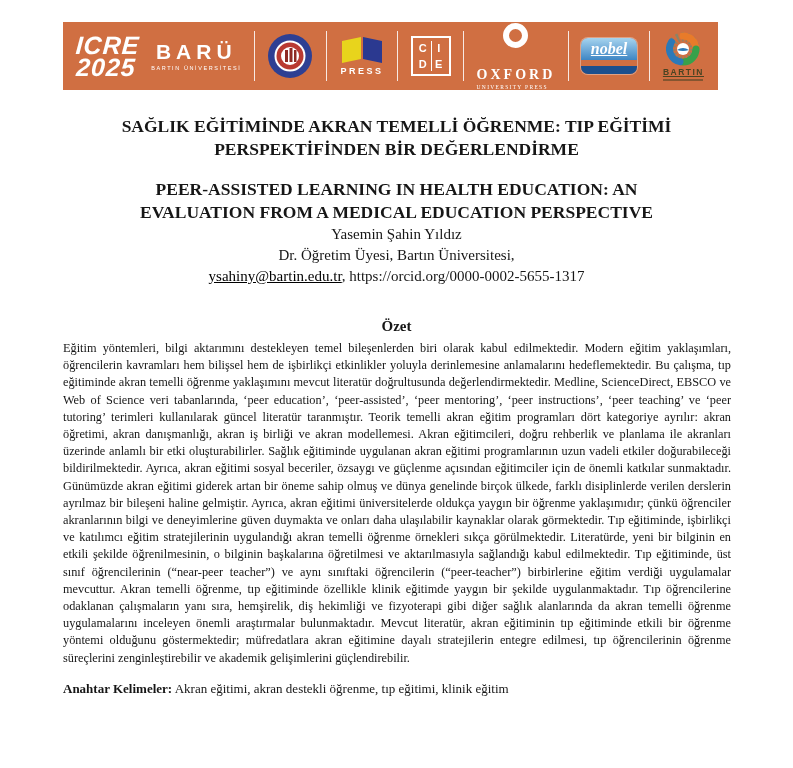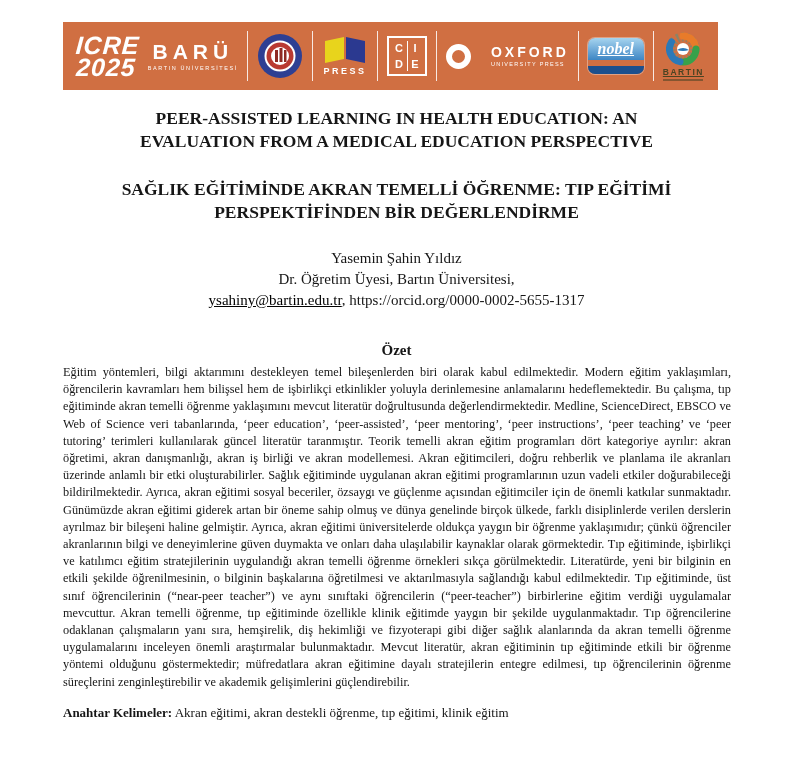--- a/index.html
+++ b/index.html
@@ -16,38 +16,38 @@
         text-align:center;transform:skewX(-4deg);}
   .baru-name{font-weight:bold;font-size:21px;letter-spacing:5px;line-height:20px;}
   .baru-sub{font-size:5.5px;letter-spacing:1.6px;margin-top:3px;}
   .ulead-label{font-weight:bold;font-size:9px;letter-spacing:2.5px;margin-top:2px;}
   .cide-box{box-sizing:border-box;width:40px;height:40px;border:2px solid #fff;
             display:grid;grid-template-columns:1fr 1fr;grid-template-rows:1fr 1fr;
             align-items:center;justify-items:center;position:relative;padding:2px;}
   .cide-box::before{content:"";position:absolute;left:50%;top:3px;bottom:3px;width:1.5px;background:#fff;}
   .cide-letter{font-weight:bold;font-size:11px;line-height:11px;color:#fff;
                font-family:"Liberation Sans",sans-serif;}
-  .oxford{flex-direction:row;gap:20px;}
+  .oxford{flex-direction:column;gap:20px;font-family:Liberation Serif, serif;}
   .oxford-ring{width:13px;height:13px;border:6px solid #fff;border-radius:50%;}
   .oxford-name{font-weight:bold;font-size:14px;letter-spacing:3px;line-height:14px;}
   .oxford-sub{font-size:5.5px;letter-spacing:1.3px;margin-top:2px;}
   .nobel-box{width:56px;height:36px;border-radius:7px;overflow:hidden;display:flex;
              flex-direction:column;box-shadow:0 0 0 1px rgba(255,255,255,.35);gap:6px;}
   .nobel-top{flex:1;background:linear-gradient(#a6d4ef,#3e86c4);display:flex;
              align-items:center;justify-content:center;}
   .nobel-word{font-family:"Liberation Serif",serif;font-style:italic;font-weight:bold;
               font-size:16px;color:#fff;text-decoration:underline;line-height:16px;}
   .nobel-strip{height:8px;background:#1c4f8d;}
   .bartin-label{font-weight:bold;font-size:8.5px;letter-spacing:1.5px;color:#4a4423;margin-top:1px;text-decoration:underline;}
   .bartin-sub{width:40px;height:2px;background:rgba(70,64,35,.55);margin-top:2px;}
   
   .title{margin-top:17px;text-align:center;font-weight:bold;font-size:17.5px;line-height:23px;}
   .title.turkish{margin-top:25px;}
   .title span{display:block;}
-  .author{margin-top:24px;text-align:center;font-size:15px;line-height:21px;}
+  .author{margin-top:0;text-align:center;font-size:15px;line-height:21px;}
   .author div{display:block;}
   .email-link{color:#000000;text-decoration:underline;cursor:pointer;}
   .ozet-heading{margin-top:30px;text-align:center;font-weight:bold;font-size:15px;line-height:18px;}
   .abstract{margin:5px 62px 0 63px;text-align:justify;font-size:12.3px;line-height:17.2px;}
   .keywords{margin:13px 62px 0 63px;font-size:13px;line-height:17px;}
   .keywords .kw-label{font-weight:bold;}
 </style>
 </head>
 <body>
 
@@ -131,28 +131,28 @@
         <path d="M30 17 A13 13 0 0 1 17 30" fill="none" stroke="#38a14a" stroke-width="7" stroke-linecap="round"></path>
         <path d="M14 29.6 A13 13 0 0 1 5.5 10" fill="none" stroke="#2c79b8" stroke-width="7" stroke-linecap="round"></path>
         <circle cx="17" cy="17" r="6" fill="#ffffff"></circle>
         <path d="M11 18 Q17 14 23 18 Q17 20 11 18" fill="#2c79b8"></path>
       </svg>
       <span class="bartin-label">BARTIN</span>
       <span class="bartin-sub"></span>
     </div>
   </div>
 
+  <div class="title turkish">
+    <span>SAĞLIK EĞİTİMİNDE AKRAN TEMELLİ ÖĞRENME: TIP EĞİTİMİ</span>
+    <span>PERSPEKTİFİNDEN BİR DEĞERLENDİRME</span>
+  </div>
+
   <div class="title">
     <span>PEER-ASSISTED LEARNING IN HEALTH EDUCATION: AN</span>
     <span>EVALUATION FROM A MEDICAL EDUCATION PERSPECTIVE</span>
-  </div>
-
-  <div class="title turkish">
-    <span>SAĞLIK EĞİTİMİNDE AKRAN TEMELLİ ÖĞRENME: TIP EĞİTİMİ</span>
-    <span>PERSPEKTİFİNDEN BİR DEĞERLENDİRME</span>
   </div>
 
   <div class="author">
     <div>Yasemin Şahin Yıldız</div>
     <div>Dr. Öğretim Üyesi, Bartın Üniversitesi,</div>
     <div><span class="email-link">ysahiny@bartin.edu.tr</span><span>, https://orcid.org/0000-0002-5655-1317</span></div>
   </div>
 
   <div class="ozet-heading">Özet</div>
   <p class="abstract">Eğitim yöntemleri, bilgi aktarımını destekleyen temel bileşenlerden biri olarak kabul edilmektedir. Modern eğitim yaklaşımları, öğrencilerin kavramları hem bilişsel hem de işbirlikçi etkinlikler yoluyla derinlemesine anlamalarını hedeflemektedir. Bu çalışma, tıp eğitiminde akran temelli öğrenme yaklaşımını mevcut literatür doğrultusunda değerlendirmektedir. Medline, ScienceDirect, EBSCO ve Web of Science veri tabanlarında, ‘peer education’, ‘peer-assisted’, ‘peer mentoring’, ‘peer instructions’, ‘peer teaching’ ve ‘peer tutoring’ terimleri kullanılarak güncel literatür taranmıştır. Teorik temelli akran eğitim programları dört kategoriye ayrılır: akran öğretimi, akran danışmanlığı, akran iş birliği ve akran modellemesi. Akran eğitimcileri, doğru rehberlik ve planlama ile akranları üzerinde anlamlı bir etki oluşturabilirler. Sağlık eğitiminde uygulanan akran eğitimi programlarının uzun vadeli etkiler doğurabileceği bildirilmektedir. Ayrıca, akran eğitimi sosyal beceriler, özsaygı ve güçlenme açısından eğitimciler için de önemli katkılar sunmaktadır. Günümüzde akran eğitimi giderek artan bir öneme sahip olmuş ve dünya genelinde birçok ülkede, farklı disiplinlerde verilen derslerin ayrılmaz bir bileşeni haline gelmiştir. Ayrıca, akran eğitimi üniversitelerde oldukça yaygın bir öğrenme yaklaşımıdır; çünkü öğrenciler akranlarının bilgi ve deneyimlerine güven duymakta ve onları daha ulaşılabilir kaynaklar olarak görmektedir. Tıp eğitiminde, işbirlikçi ve katılımcı eğitim stratejilerinin uygulandığı akran temelli öğrenme örnekleri sıkça görülmektedir. Literatürde, yeni bir bilginin en etkili şekilde öğrenilmesinin, o bilginin başkalarına öğretilmesi ve aktarılmasıyla sağlandığı kabul edilmektedir. Tıp eğitiminde, üst sınıf öğrencilerinin (“near-peer teacher”) ve aynı sınıftaki öğrencilerin (“peer-teacher”) birbirlerine eğitim verdiği uygulamalar mevcuttur. Akran temelli öğrenme, tıp eğitiminde özellikle klinik eğitimde yaygın bir şekilde uygulanmaktadır. Tıp öğrencilerine odaklanan çalışmaların yanı sıra, hemşirelik, diş hekimliği ve fizyoterapi gibi diğer sağlık alanlarında da akran temelli öğrenme uygulamalarını inceleyen önemli araştırmalar bulunmaktadır. Mevcut literatür, akran eğitiminin tıp eğitiminde etkili bir öğrenme yöntemi olduğunu göstermektedir; müfredatlara akran eğitimine dayalı stratejilerin entegre edilmesi, tıp öğrencilerinin öğrenme süreçlerini zenginleştirebilir ve akademik gelişimlerini güçlendirebilir.</p>

